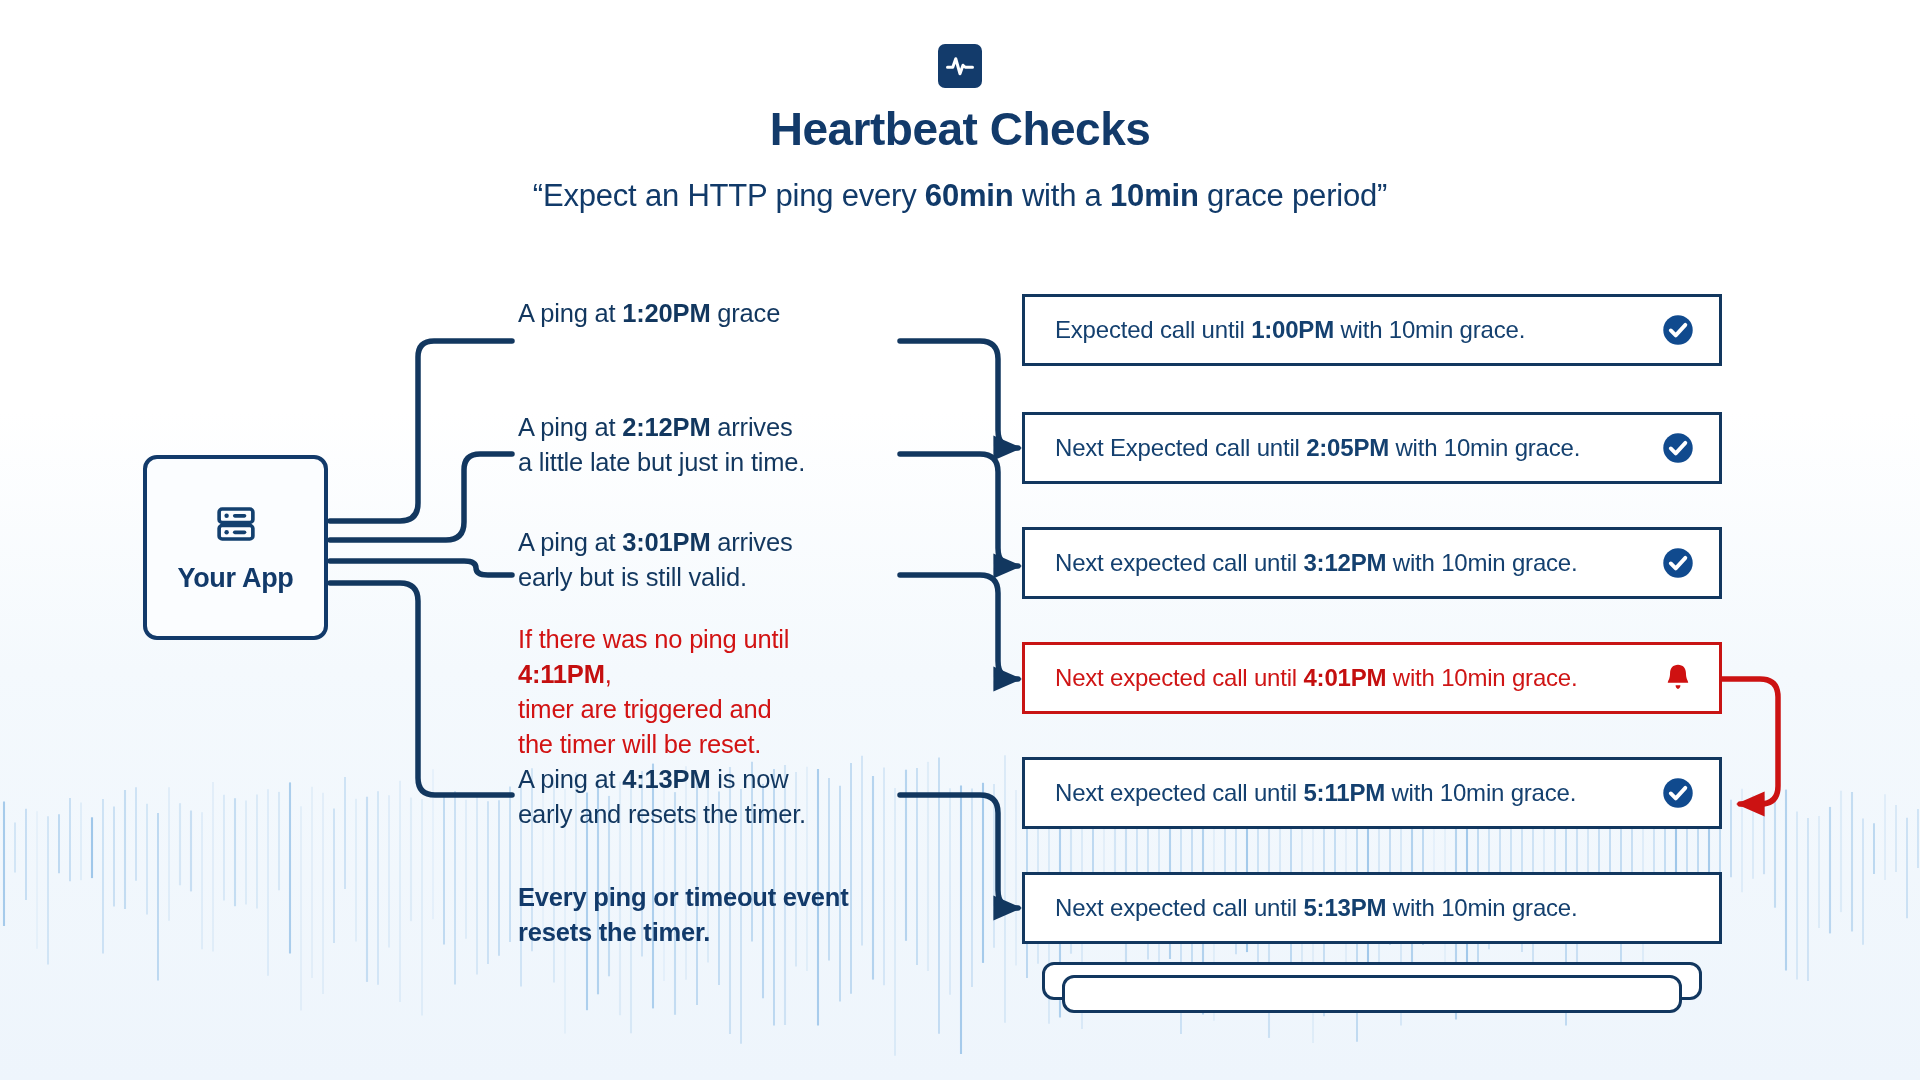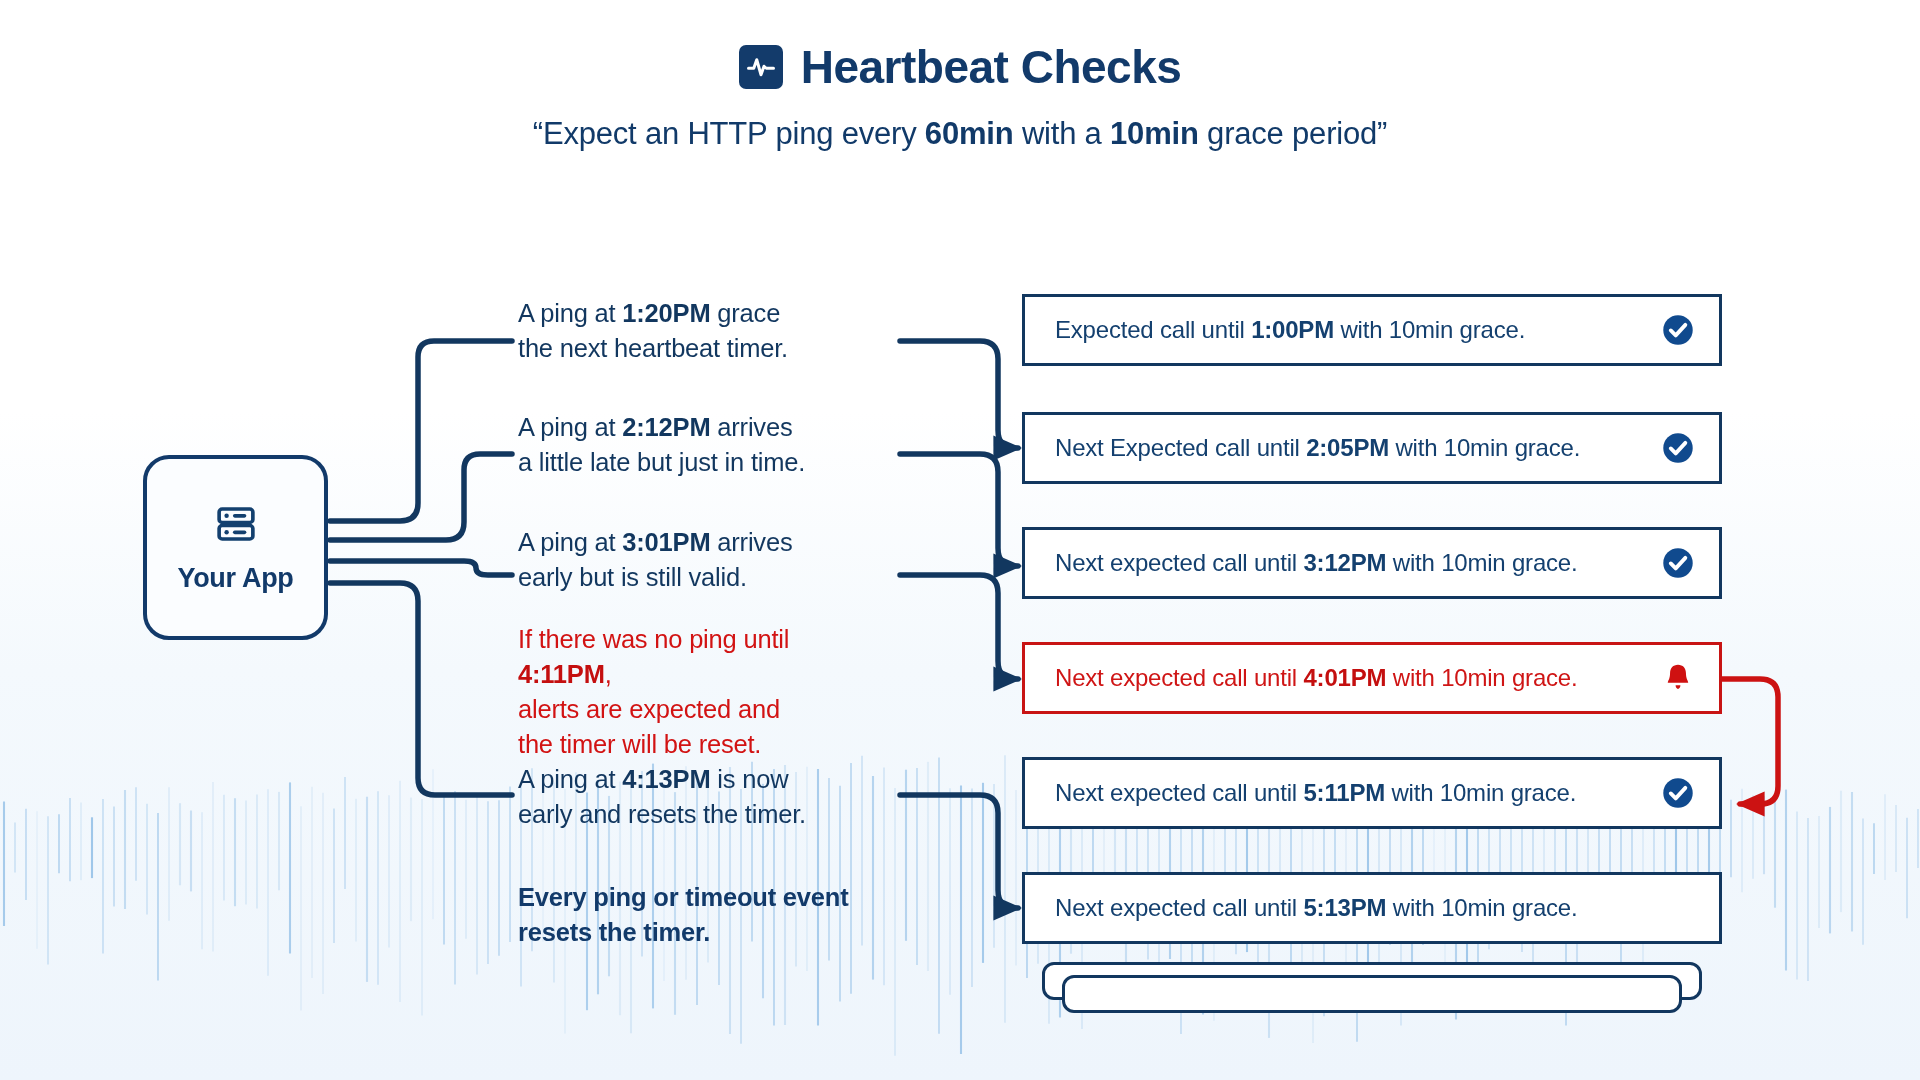--- a/index.html
+++ b/index.html
@@ -22,20 +22,21 @@
   }
 
   
   #header {
     position: absolute; left: 0; top: 44px; width: 1920px;
     text-align: center;
   }
   #title-row {
     display: flex; align-items: center; justify-content: center;
     gap: 18px;
+    flex-direction: column;
   }
   #brand-icon {
     width: 44px; height: 44px; border-radius: 7px;
     background: #133b6b;
     display: flex; align-items: center; justify-content: center;
     flex: none;
   }
   #brand-icon svg { display: block; }
   #page-title {
     font-size: 46px; font-weight: 700; color: #123a6a;
@@ -54,21 +55,21 @@
     width: 1920px; height: 1080px;
     pointer-events: none;
   }
 
   
   #app-node {
     position: absolute;
     left: 143px; top: 455px;
     width: 185px; height: 185px;
     border: 4px solid #123a6a;
-    border-radius: 26px;
+    border-radius: 14px;
     background: #fbfdff;
     display: flex; flex-direction: column;
     align-items: center; justify-content: center;
     gap: 12px;
   }
   #app-node .label {
     font-size: 27px; font-weight: 700; color: #123a6a;
     letter-spacing: -0.3px;
   }
 
@@ -360,36 +361,35 @@
         <circle cx="7.1" cy="16.3" r="1.15" fill="#13406f"></circle>
         <rect x="10.4" y="6.8" width="7" height="1.9" rx="0.95" fill="#13406f"></rect>
         <rect x="10.4" y="15.4" width="7" height="1.9" rx="0.95" fill="#13406f"></rect>
       </svg>
     </span>
     <span class="label">Your App</span>
   </div>
 
   <div class="event" style="top:296px">
     <div><span>A ping at </span><b>1:20PM</b><span> grace</span></div>
-    <div>the next heartbeat timer.</div>
   </div>
 
   <div class="event" style="top:410px">
     <div><span>A ping at </span><b>2:12PM</b><span> arrives</span></div>
     <div>a little late but just in time.</div>
   </div>
 
   <div class="event" style="top:525px">
     <div><span> A ping at </span><b>3:01PM</b><span> arrives</span></div>
     <div> early but is still valid.</div>
   </div>
 
   <div class="event alert" style="top:622px">
     <div><span>If there was no ping until </span><b>4:11PM</b><span>,</span></div>
-    <div>alerts are expected and</div>
+    <div>timer are triggered and</div>
     <div>the timer will be reset.</div>
   </div>
 
   <div class="event" style="top:762px">
     <div><span>A ping at </span><b>4:13PM</b><span> is now</span></div>
     <div>early and resets the timer.</div>
   </div>
 
   <div class="event summary" style="top:880px">
     <div>Every ping or timeout event</div>

